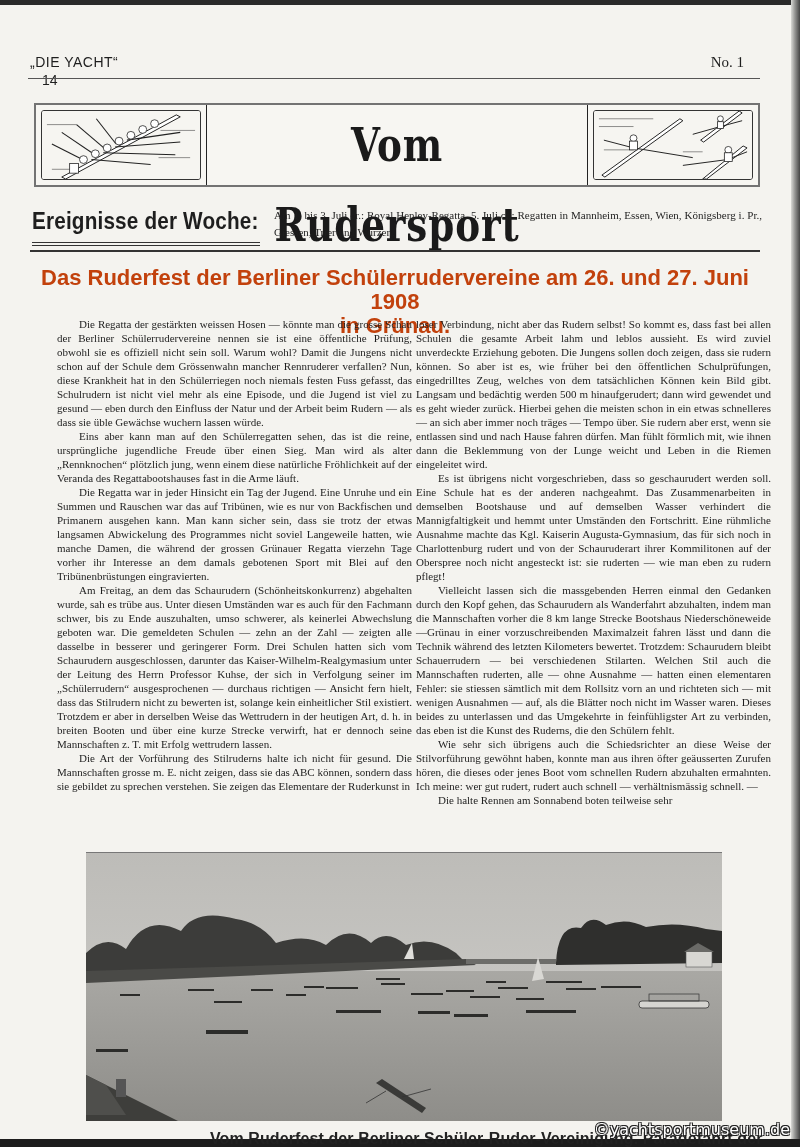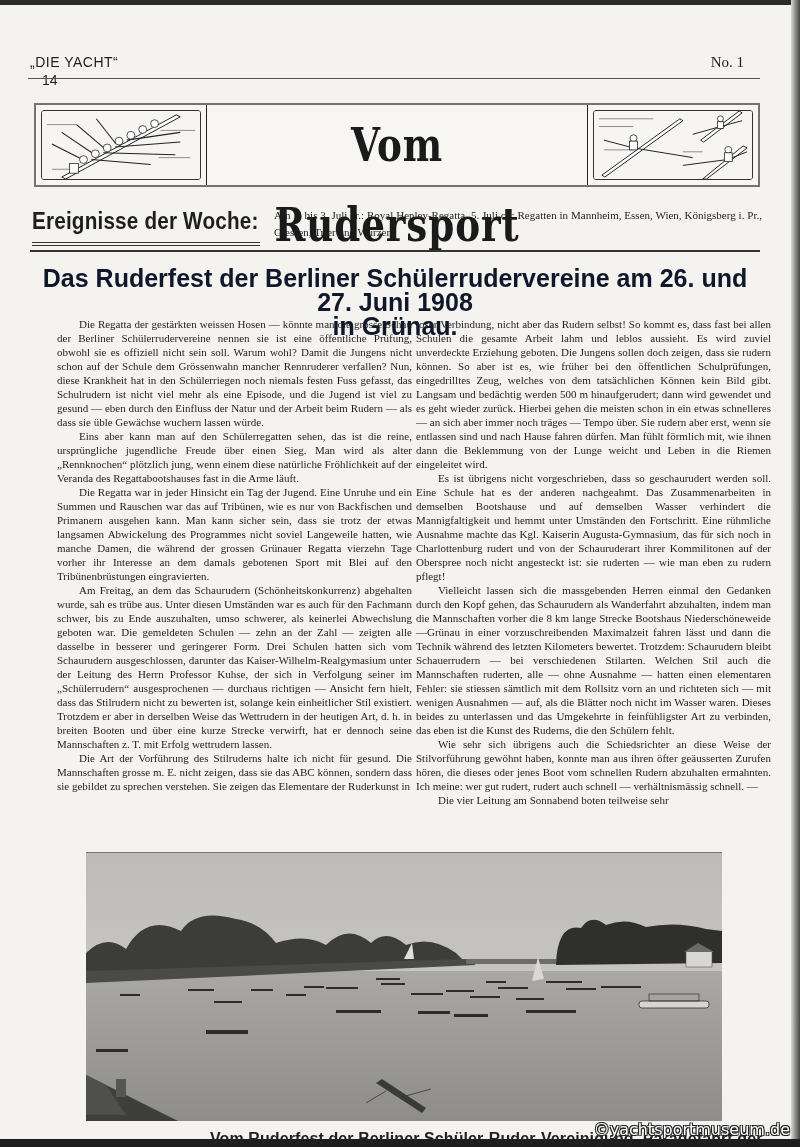--- a/index.html
+++ b/index.html
@@ -28,21 +28,21 @@
   .banner .heading { position: absolute; left: 172px; right: 172px; top: 0; height: 80px; text-align: center;
     font-family: "DejaVu Serif", serif; font-weight: bold; font-size: 46px; line-height: 80px; letter-spacing: 1px; color: #1a1a1a; font-stretch: condensed; transform: scaleX(0.9); }
 
   .events { position: absolute; left: 32px; top: 205px; width: 728px; height: 40px; }
   .events .label { position: absolute; left: 0; top: 3px; font-family: "Liberation Sans", sans-serif; font-size: 23px; font-weight: bold; letter-spacing: 0.2px; transform: scaleX(0.9); transform-origin: left; }
   .events .label-underline { position: absolute; left: 0; top: 37px; width: 228px; height: 4px; border-top: 1px solid #333; border-bottom: 1px solid #333; box-sizing: border-box; }
   .events .text { position: absolute; left: 242px; top: 2px; width: 488px; font-family: "Liberation Serif", serif; font-size: 11px; line-height: 17px; text-align: justify; }
   .rule-events { position: absolute; left: 30px; top: 250px; width: 730px; height: 2px; background: #333; }
 
   .article-title { position: absolute; left: 30px; top: 266px; width: 730px; text-align: center;
-    font-family: "Liberation Sans", sans-serif; font-weight: bold; font-size: 25px; line-height: 24px; color: #0f172a; }
+    font-family: "Liberation Sans", sans-serif; font-weight: bold; font-size: 22px; line-height: 24px; color: #c2410c; }
 
   .col { position: absolute; top: 317px; width: 355px; font-family: "Liberation Serif", serif; font-size: 11px; line-height: 14px; text-align: justify; hyphens: manual; }
   .col.left { left: 57px; }
   .col.right { left: 416px; }
   .col p { margin: 0; text-indent: 22px; }
   .col p.cont { text-indent: 0; }
 
   .photo { position: absolute; left: 86px; top: 852px; width: 636px; height: 268px; overflow: hidden; border-top: 1px solid #777; }
   .photo svg { width: 100%; height: 100%; display: block; }
   .caption { position: absolute; left: 210px; top: 1130px; font-family: "Liberation Sans", sans-serif; font-size: 16px; font-weight: bold; color: #222; letter-spacing: 0.1px; }
@@ -151,21 +151,21 @@
   <p>Die Regatta war in jeder Hinsicht ein Tag der Jugend. Eine Unruhe und ein Summen und Rauschen war das auf Tribünen, wie es nur von Backfischen und Primanern ausgehen kann. Man kann sicher sein, dass sie trotz der etwas langsamen Abwickelung des Programmes nicht soviel Langeweile hatten, wie manche Damen, die während der grossen Grünauer Regatta vierzehn Tage vorher ihr Interesse an dem damals gebotenen Sport mit Blei auf den Tribünenbrüstungen eingravierten.</p>
   <p>Am Freitag, an dem das Schaurudern (Schönheitskonkurrenz) abgehalten wurde, sah es trübe aus. Unter diesen Umständen war es auch für den Fachmann schwer, bis zu Ende auszuhalten, umso schwerer, als keinerlei Abwechslung geboten war. Die gemeldeten Schulen — zehn an der Zahl — zeigten alle dasselbe in besserer und geringerer Form. Drei Schulen hatten sich vom Schaurudern ausgeschlossen, darunter das Kaiser-Wilhelm-Realgymasium unter der Leitung des Herrn Professor Kuhse, der sich in Verfolgung seiner im „Schülerrudern“ ausgesprochenen — durchaus richtigen — Ansicht fern hielt, dass das Stilrudern nicht zu bewerten ist, solange kein einheitlicher Stil existiert. Trotzdem er aber in derselben Weise das Wettrudern in der heutigen Art, d. h. in breiten Booten und über eine kurze Strecke verwirft, hat er dennoch seine Mannschaften z. T. mit Erfolg wettrudern lassen.</p>
   <p>Die Art der Vorführung des Stilruderns halte ich nicht für gesund. Die Mannschaften grosse m. E. nicht zeigen, dass sie das ABC können, sondern dass sie gebildet zu sprechen verstehen. Sie zeigen das Elementare der Ruderkunst in</p>
 </article>
 
 <article class="col right">
   <p class="cont">loser Verbindung, nicht aber das Rudern selbst! So kommt es, dass fast bei allen Schulen die gesamte Arbeit lahm und leblos aussieht. Es wird zuviel unverdeckte Erziehung geboten. Die Jungens sollen doch zeigen, dass sie rudern können. So aber ist es, wie früher bei den öffentlichen Schulprüfungen, eingedrilltes Zeug, welches von dem tatsächlichen Können kein Bild gibt. Langsam und bedächtig werden 500 m hinaufgerudert; dann wird gewendet und es geht wieder zurück. Hierbei gehen die meisten schon in ein etwas schnelleres — an sich aber immer noch träges — Tempo über. Sie rudern aber erst, wenn sie entlassen sind und nach Hause fahren dürfen. Man fühlt förmlich mit, wie ihnen dann die Beklemmung von der Lunge weicht und Leben in die Riemen eingeleitet wird.</p>
   <p>Es ist übrigens nicht vorgeschrieben, dass so geschaurudert werden soll. Eine Schule hat es der anderen nachgeahmt. Das Zusammenarbeiten in demselben Bootshause und auf demselben Wasser verhindert die Mannigfaltigkeit und hemmt unter Umständen den Fortschritt. Eine rühmliche Ausnahme machte das Kgl. Kaiserin Augusta-Gymnasium, das für sich noch in Charlottenburg rudert und von der Schauruderart ihrer Kommilitonen auf der Oberspree noch nicht angesteckt ist: sie ruderten — wie man eben zu rudern pflegt!</p>
   <p>Vielleicht lassen sich die massgebenden Herren einmal den Gedanken durch den Kopf gehen, das Schaurudern als Wanderfahrt abzuhalten, indem man die Mannschaften vorher die 8 km lange Strecke Bootshaus Niederschöneweide—Grünau in einer vorzuschreibenden Maximalzeit fahren lässt und dann die Technik während des letzten Kilometers bewertet. Trotzdem: Schaurudern bleibt Schauerrudern — bei verschiedenen Stilarten. Welchen Stil auch die Mannschaften ruderten, alle — ohne Ausnahme — hatten einen elementaren Fehler: sie stiessen sämtlich mit dem Rollsitz vorn an und richteten sich — mit wenigen Ausnahmen — auf, als die Blätter noch nicht im Wasser waren. Dieses beides zu unterlassen und das Umgekehrte in feinfühligster Art zu verbinden, das eben ist die Kunst des Ruderns, die den Schülern fehlt.</p>
   <p>Wie sehr sich übrigens auch die Schiedsrichter an diese Weise der Stilvorführung gewöhnt haben, konnte man aus ihren öfter geäusserten Zurufen hören, die dieses oder jenes Boot vom schnellen Rudern abzuhalten ermahnten. Ich meine: wer gut rudert, rudert auch schnell — verhältnismässig schnell. —</p>
-  <p>Die vier Leitung am Sonnabend boten teilweise sehr</p>
+  <p>Die halte Rennen am Sonnabend boten teilweise sehr</p>
 </article>
 
 <figure class="photo" style="margin:0;">
   <svg viewBox="0 0 636 268" preserveAspectRatio="none">
     <defs>
       <linearGradient id="sky" x1="0" y1="0" x2="0" y2="1">
         <stop offset="0" stop-color="#bdbcb8"></stop>
           <stop offset="1" stop-color="#cfcecb"></stop>
       </linearGradient>
       <linearGradient id="water" x1="0" y1="0" x2="0" y2="1">

